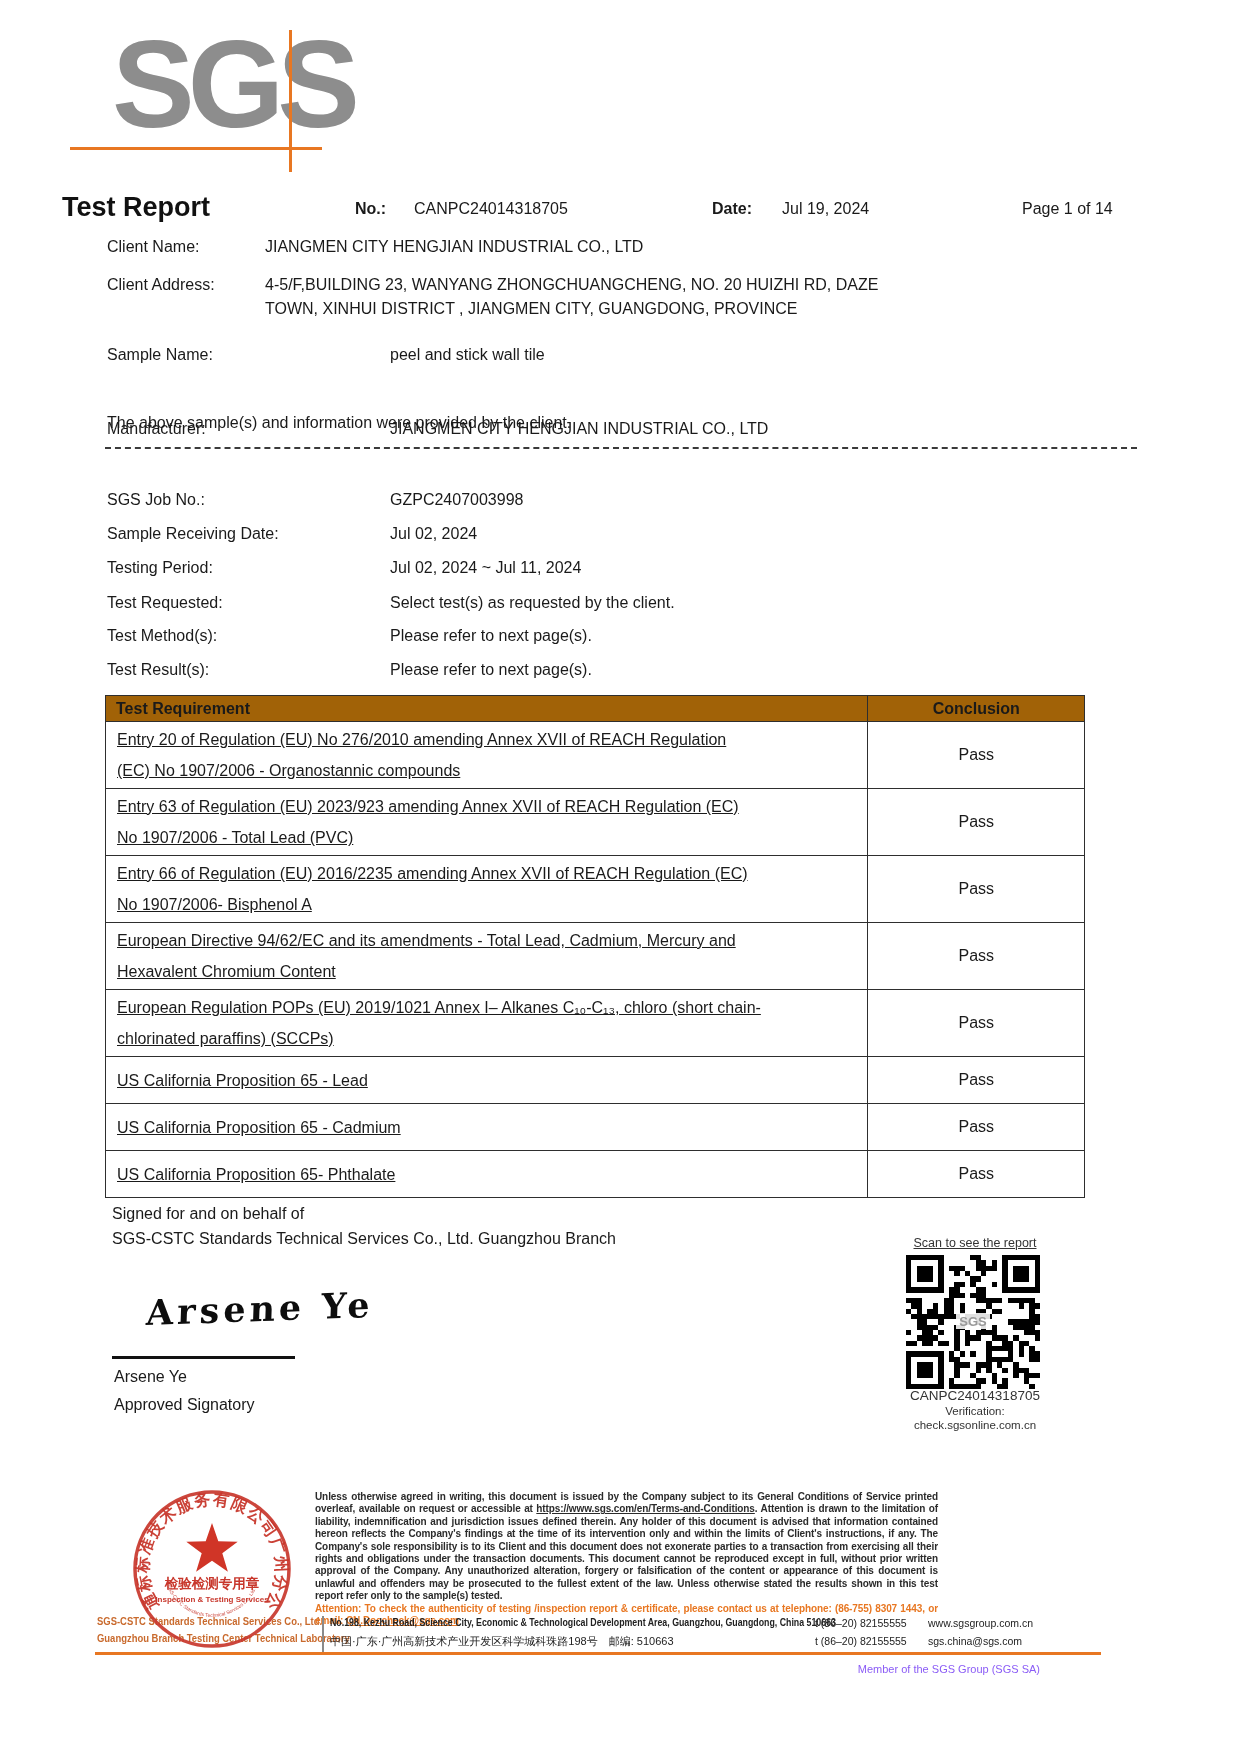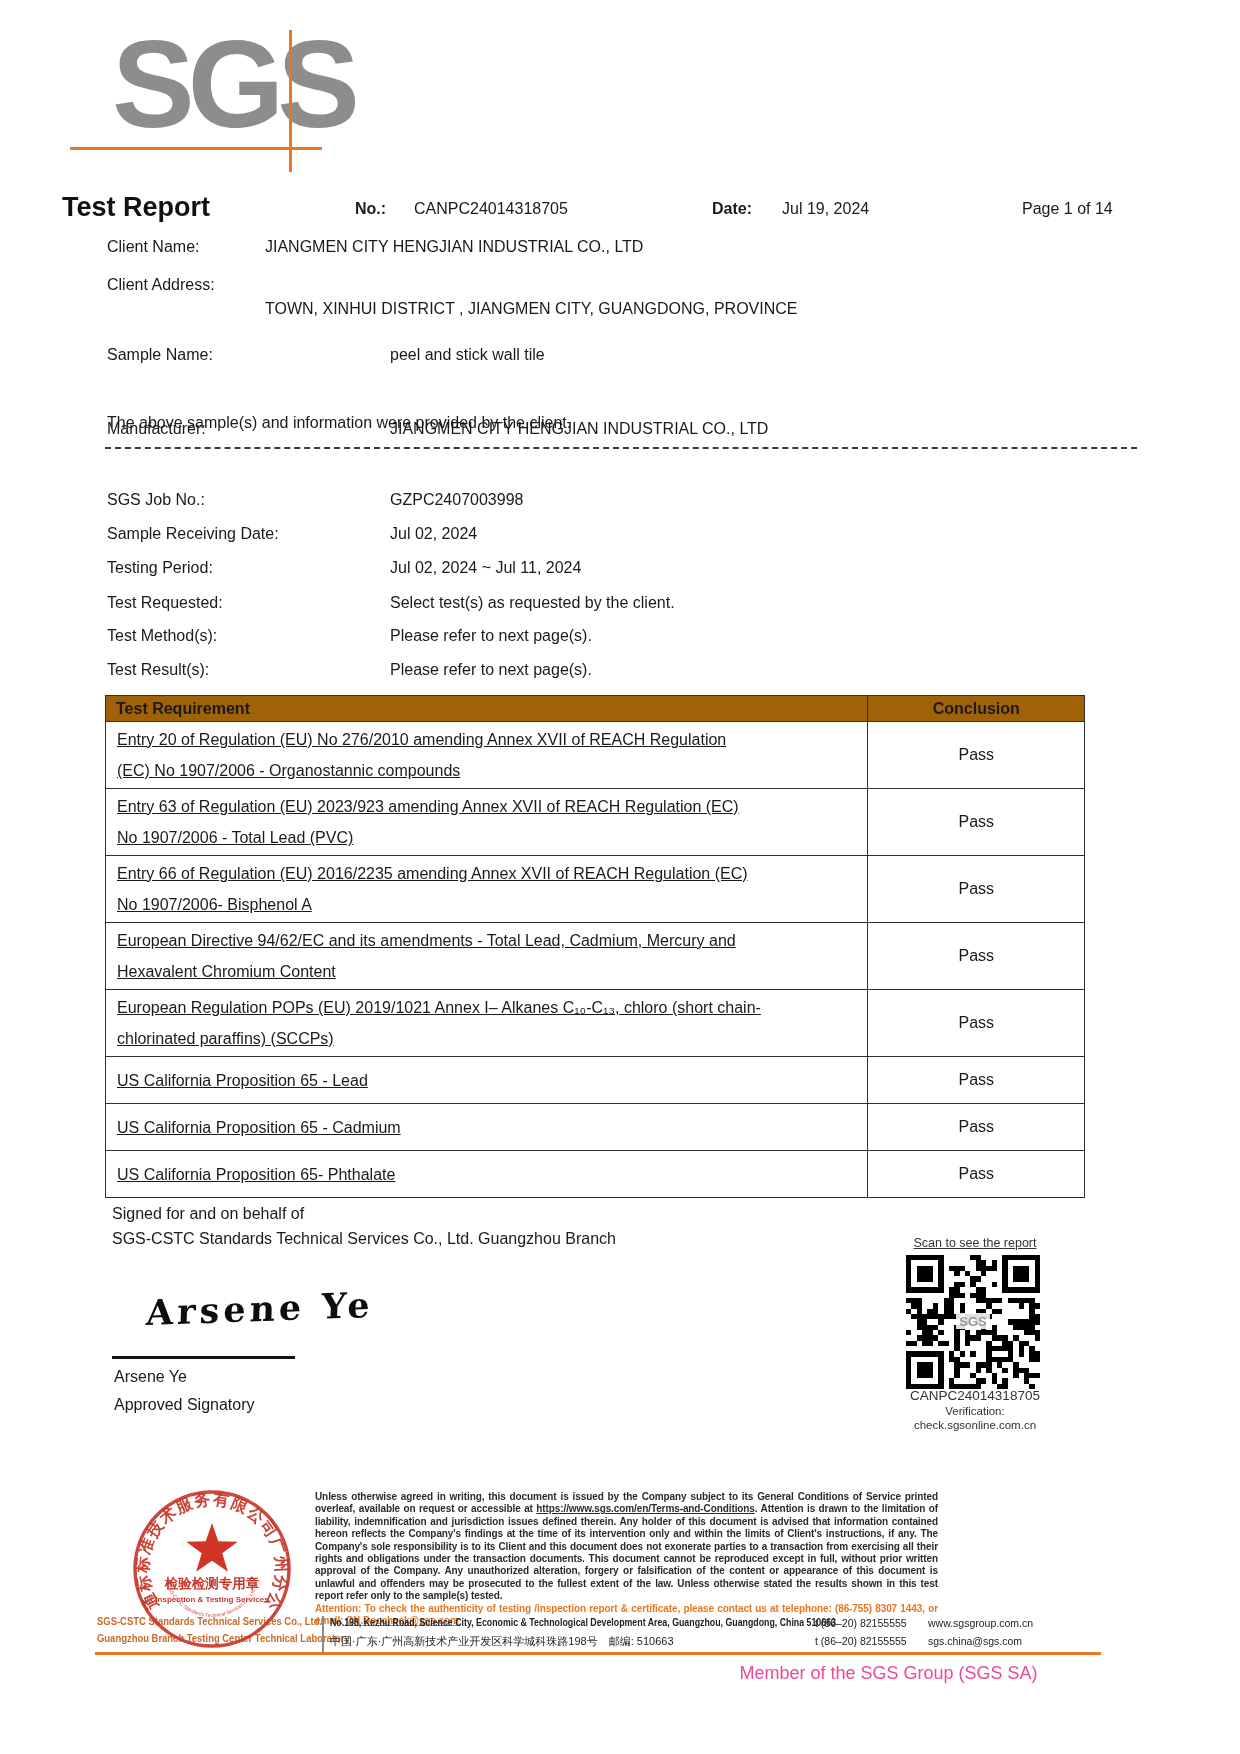--- a/index.html
+++ b/index.html
@@ -73,41 +73,42 @@
   .attn .lnk{color:#e87722;}
   .f-div{left:322px;top:1616px;width:1.5px;height:38px;background:#8a8a8a;}
   .f-addr-en{left:330px;top:1617px;font-size:10px;font-weight:bold;color:#222;
              transform:scaleX(0.88);transform-origin:left top;white-space:nowrap;}
   .f-addr-cn{left:330px;top:1634px;font-size:11px;color:#222;white-space:nowrap;}
   .f-tel1{left:815px;top:1617px;font-size:10.5px;color:#222;}
   .f-tel2{left:815px;top:1635px;font-size:10.5px;color:#222;}
   .f-web{left:928px;top:1617px;font-size:10.5px;color:#222;}
   .f-mail{left:928px;top:1635px;font-size:10.5px;color:#222;}
   .f-rule{left:95px;top:1652px;width:1006px;height:2.5px;background:#e87722;}
-  .member{left:737px;top:1663px;width:303px;text-align:center;font-size:18px;color:#ec4899;}
+  .member{left:737px;top:1663px;width:303px;text-align:right;font-size:11px;color:#8b5cf6;}
 </style>
 </head>
 <body>
 
 <div class="page">
 
   <div class="abs logo-text">SGS</div>
   <div class="abs logo-vline"></div>
   <div class="abs logo-hline"></div>
 
   <div class="abs title">Test Report</div>
   <div class="abs fs16 b hdr-no-l">No.:</div>
   <div class="abs fs16 hdr-no-v">CANPC24014318705</div>
   <div class="abs fs16 b hdr-date-l">Date:</div>
   <div class="abs fs16 hdr-date-v">Jul 19, 2024</div>
   <div class="abs fs16 hdr-page">Page 1 of 14</div>
 
   <div class="abs fs16 lblcol row-cname">Client Name:</div>
   <div class="abs fs16 valcol1 row-cname">JIANGMEN CITY HENGJIAN INDUSTRIAL CO., LTD</div>
   <div class="abs fs16 lblcol row-caddr1">Client Address:</div>
+  <div class="abs fs16 valcol1 row-caddr1">4-5/F,BUILDING 23, WANYANG ZHONGCHUANGCHENG, NO. 20 HUIZHI RD, DAZE</div>
   <div class="abs fs16 valcol1 row-caddr2">TOWN, XINHUI DISTRICT , JIANGMEN CITY, GUANGDONG, PROVINCE</div>
 
   <div class="abs fs16 lblcol row-sname">Sample Name:</div>
   <div class="abs fs16 valcol2 row-sname">peel and stick wall tile</div>
   <div class="abs fs16 lblcol row-manu">Manufacturer:</div>
   <div class="abs fs16 valcol2 row-manu">JIANGMEN CITY HENGJIAN  INDUSTRIAL CO., LTD</div>
   <div class="abs fs16 lblcol row-note">The above sample(s) and information were provided by the client.</div>
   <div class="abs dashes"></div>
 
   <div class="abs fs16 lblcol jr0">SGS Job No.:</div>

